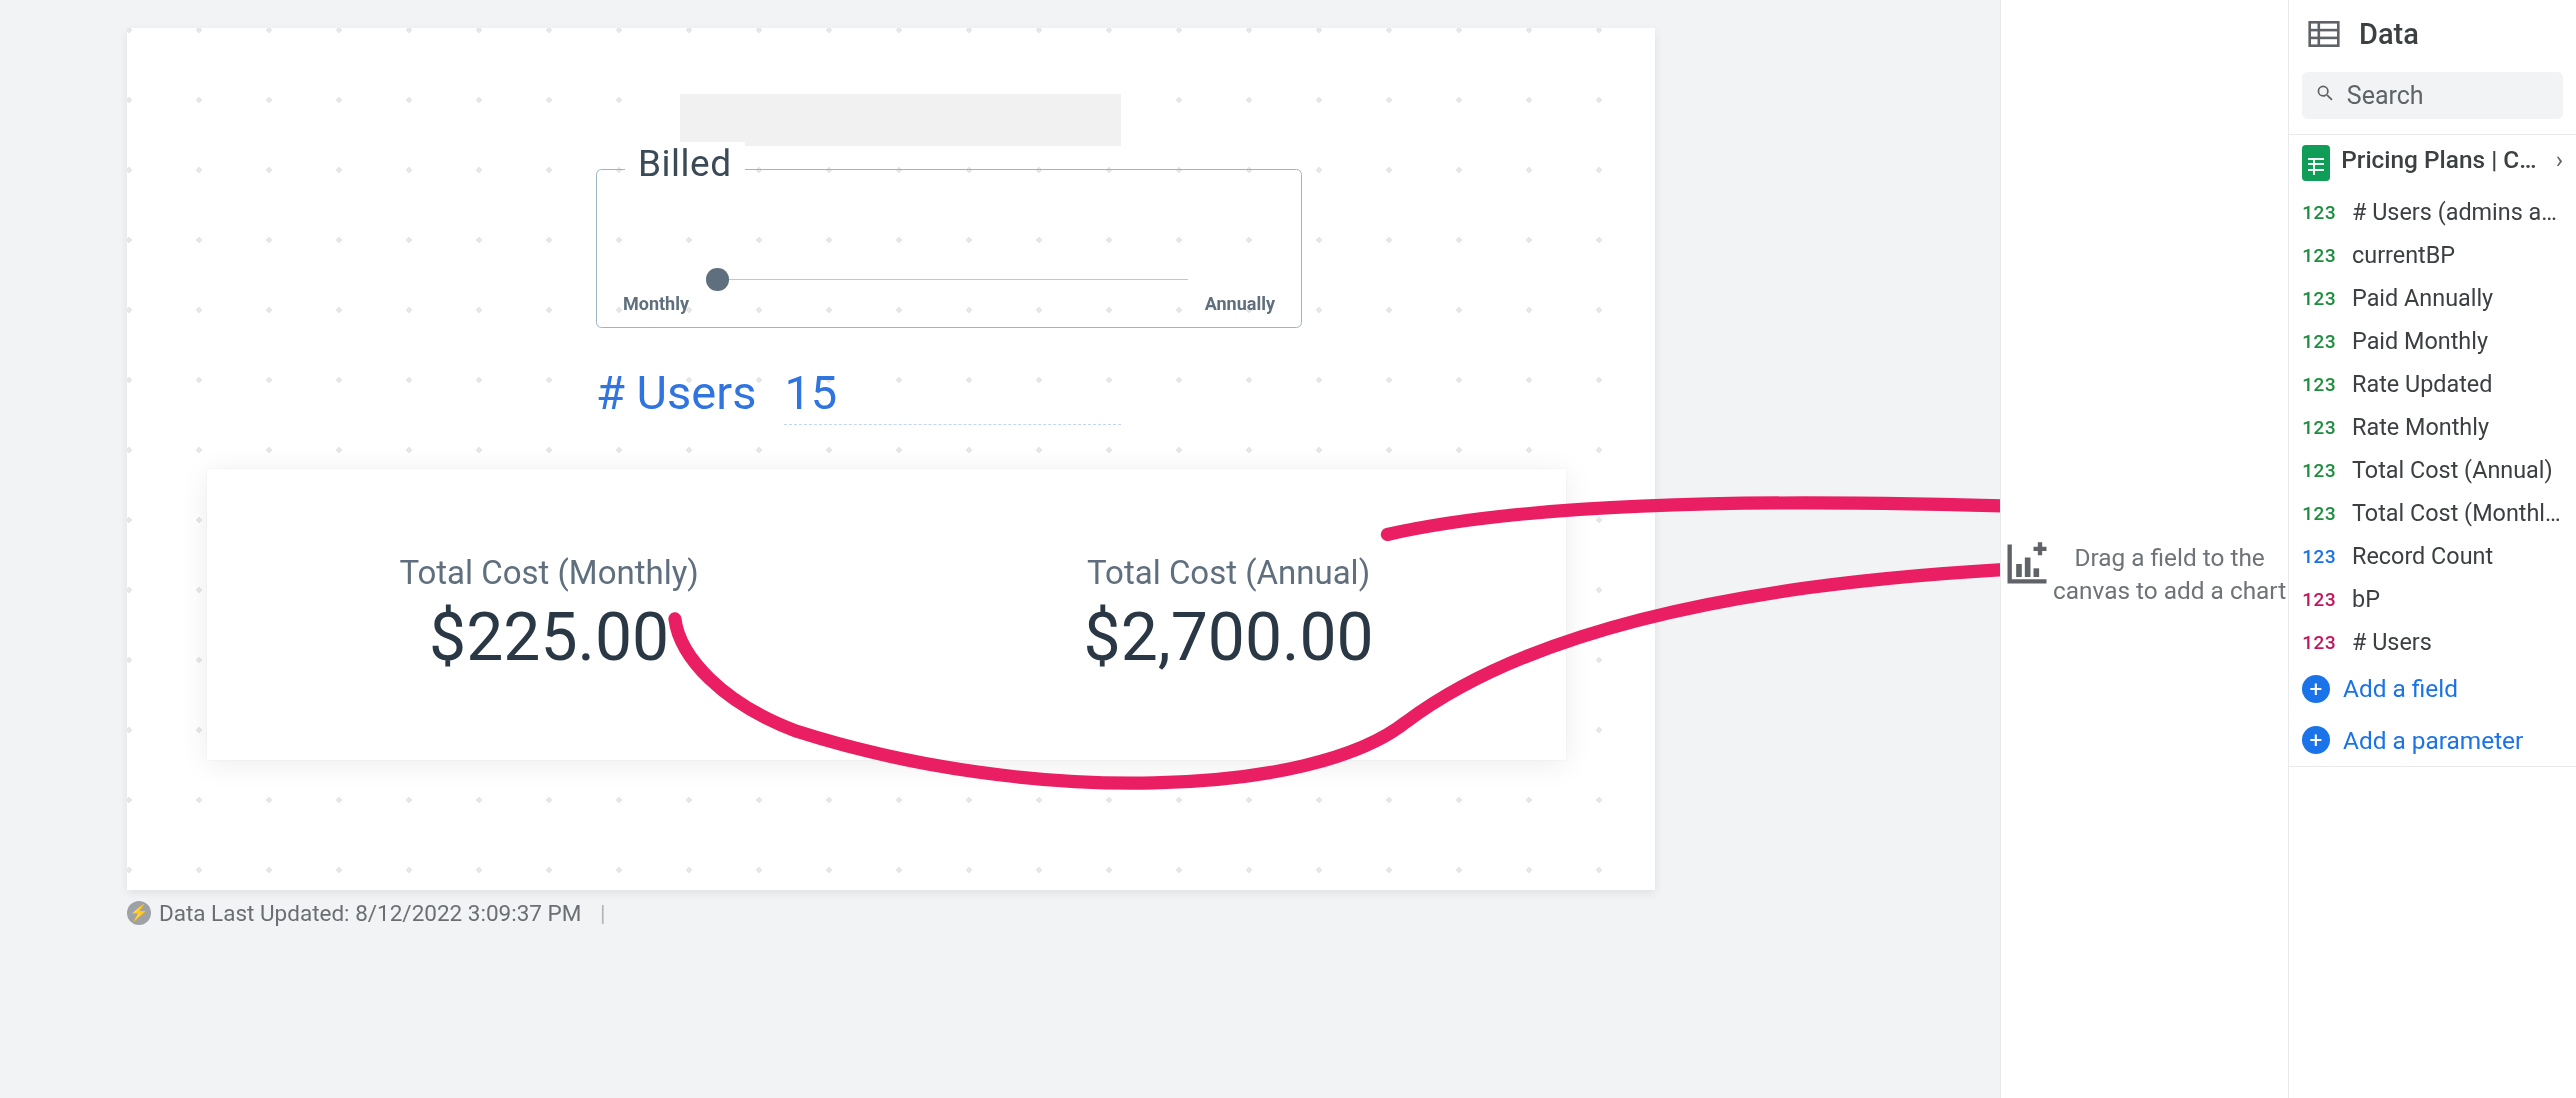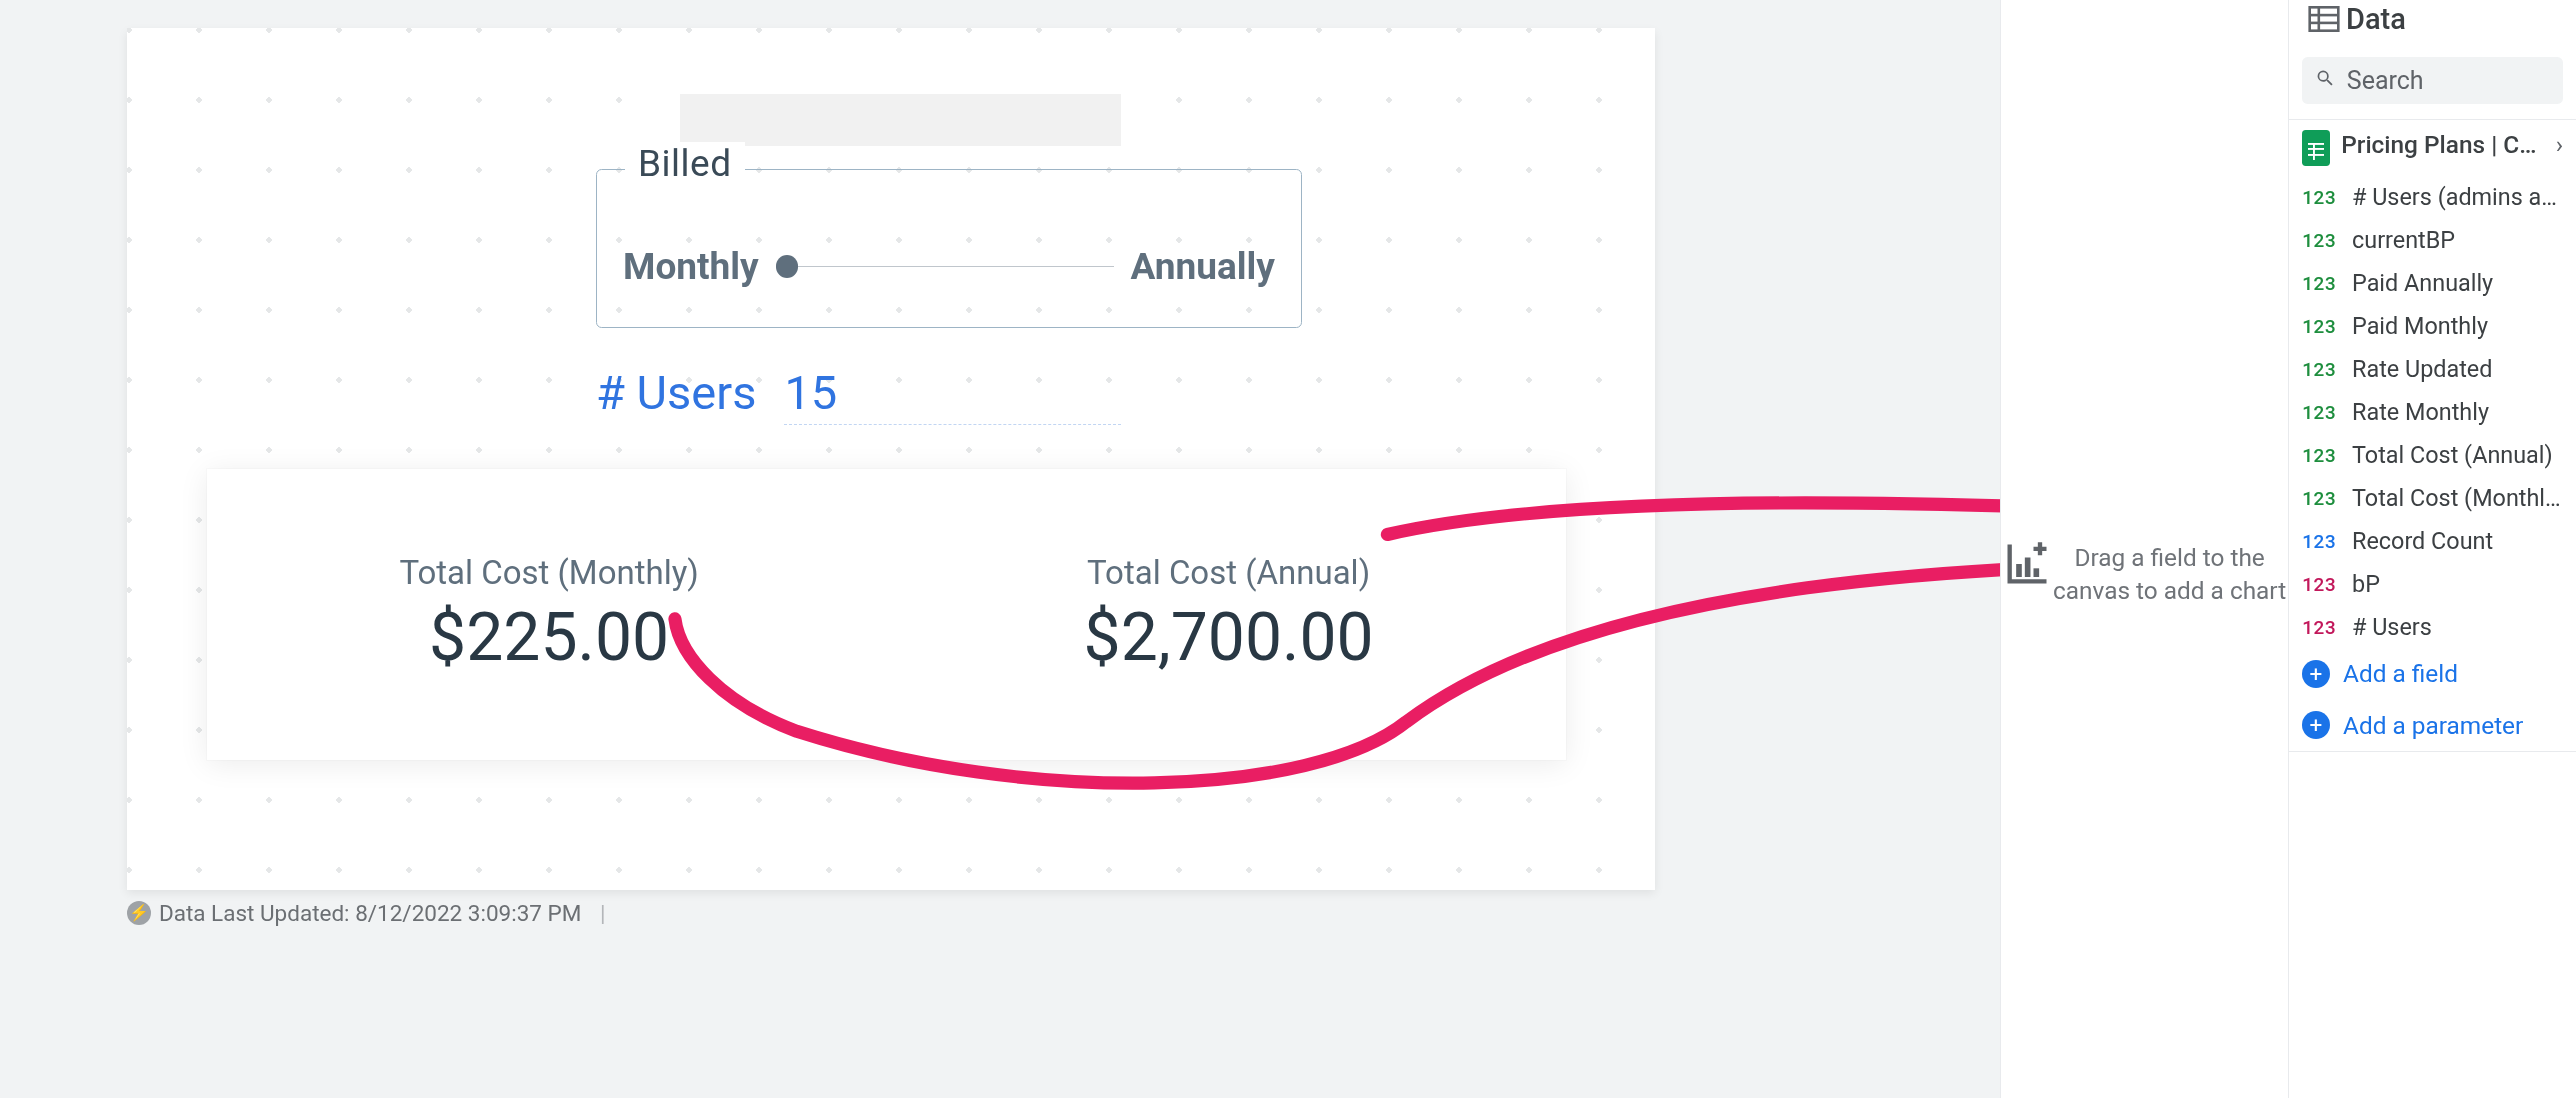--- a/index.html
+++ b/index.html
@@ -53,23 +53,24 @@
       font-size: 37px;
       color: #3a4a57;
       letter-spacing: 0.5px;
     }
     .billed-row {
       position: absolute;
       left: 26px; right: 26px; top: 75px;
       display: flex; align-items: center;
     }
     .bill-label {
-      font-size: 37px;
+      font-size: 18px;
       font-weight: 700;
       color: #5f6f7d;
+      margin-top: 48px;
     }
     .slider {
       flex: 1;
       margin: 0 17px;
       position: relative;
       height: 5.6px;
     }
     .slider-track {
       position: absolute; left: 0; right: 0; top: 1.9px;
       height: 1.9px; background: #c0c6cc;
@@ -154,22 +155,22 @@
     .data-panel {
       position: absolute;
       right: 0; top: 0;
       width: 288px; height: 100%;
       background: #ffffff;
       border-left: 0.9px solid #e8eaed;
       display: flex; flex-direction: column;
     }
     .dp-header {
       display: flex; align-items: center;
-      padding: 2px 19px 13px 19px;
-      gap: 6px;
+      padding: 17px 19px 13px 19px;
+      gap: 19px;
     }
     .dp-header .ico { width: 32px; height: 26px; display: inline-flex; }
     .dp-title { font-size: 29px; font-weight: 500; color: #3c4043; }
 
     .dp-search {
       margin: 7.5px 13px 15px 13px;
       background: #f1f3f4;
       border-radius: 5.6px;
       display: flex; align-items: center;
       gap: 11.2px;

